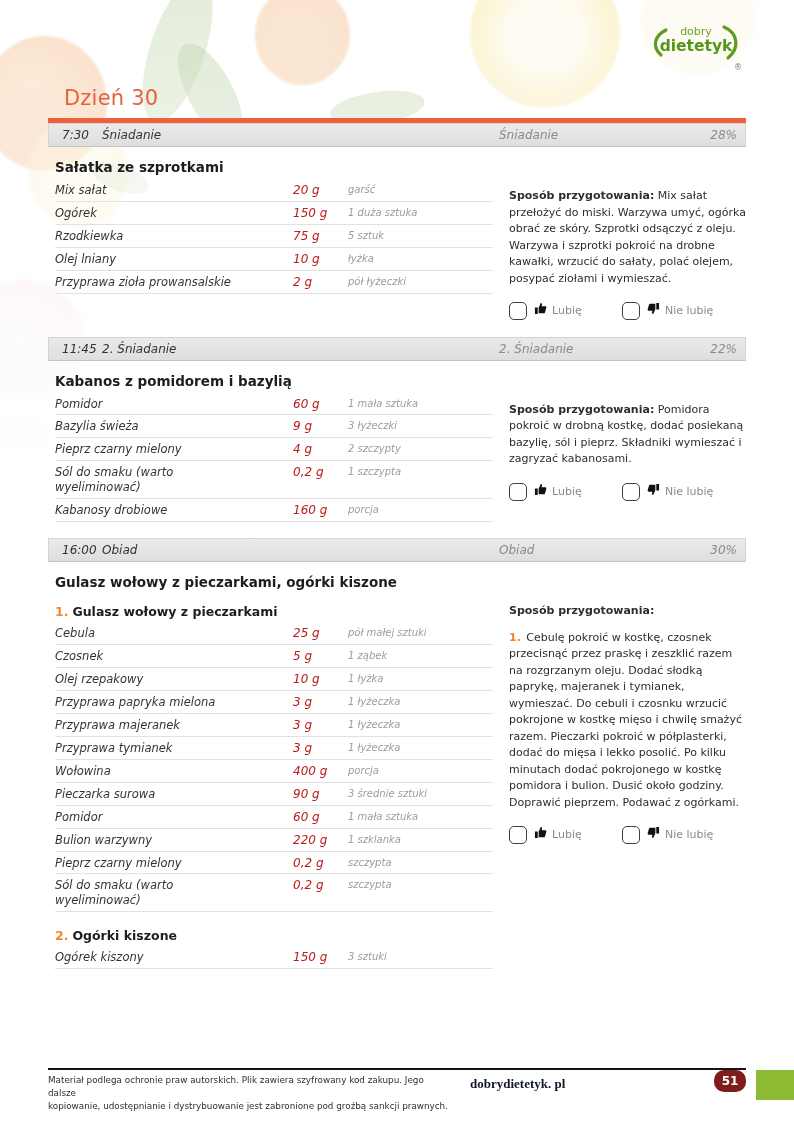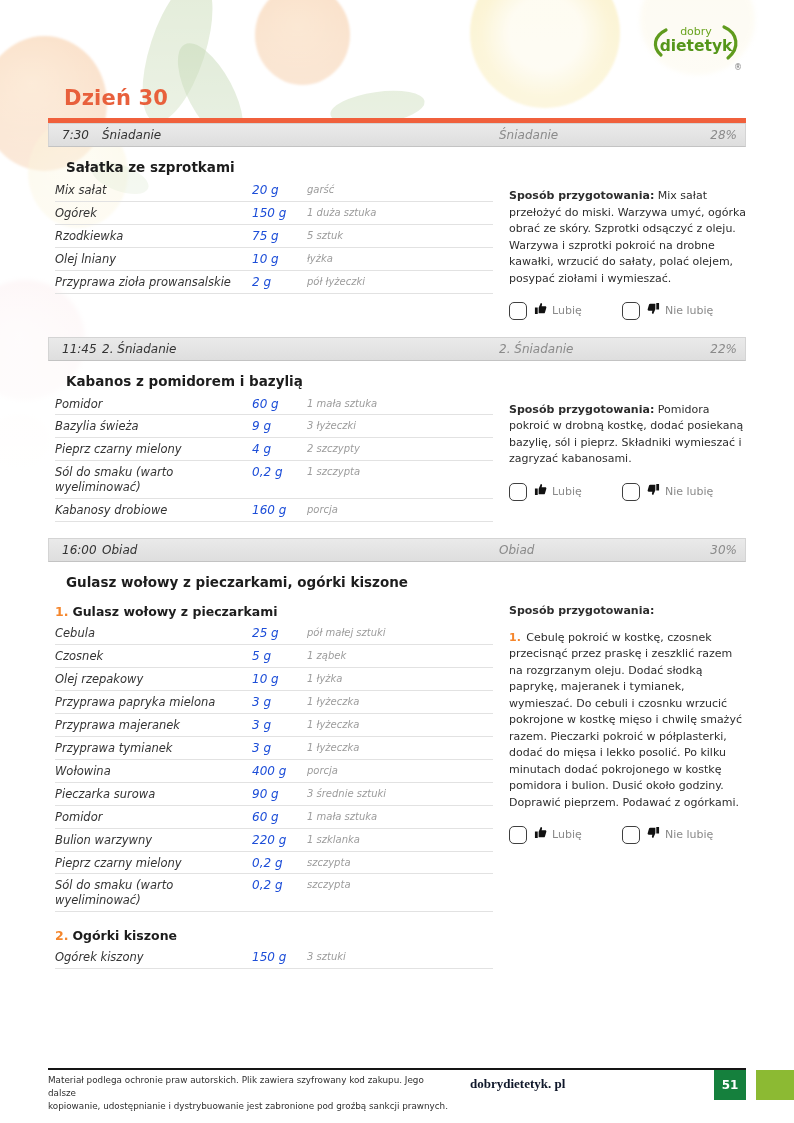--- a/index.html
+++ b/index.html
@@ -30,67 +30,67 @@
   .leaf-b { left:188px; top:38px; width:45px; height:110px; transform:rotate(-28deg); background:#8cb36b; }
   .leaf-c { left:330px; top:92px; width:95px; height:32px; transform:rotate(-8deg); opacity:.55; }
   .leaf-d { left:90px; top:165px; width:60px; height:26px; transform:rotate(20deg); opacity:.35; }
   .bg-fade { position:absolute; left:0; top:0; width:794px; height:480px; border-radius:0 !important;
     background:linear-gradient(180deg, rgba(255,255,255,.45) 0%, rgba(255,255,255,.62) 30%, rgba(255,255,255,.85) 62%, #fff 100%); }
 
   
   .logo { position:absolute; top:20px; right:50px; width:96px; height:58px; }
 
   
-  .day-title { position:absolute; top:86px; left:64px; font-size:21px; font-weight:bold; color:#e8603c; letter-spacing:.2px; }
+  .day-title { position:absolute; top:86px; left:64px; font-size:21px; font-weight:normal; color:#e8603c; letter-spacing:.2px; }
 
   
   .content { position:absolute; top:118px; left:48px; width:698px; }
   .accent-bar { height:5px; background:#f0603c; }
 
   .meal-section { margin-top:0; }
   .meal-section + .meal-section { margin-top:16px; }
 
   .meal-header { display:flex; align-items:center; height:24px;
     background:linear-gradient(#eaeaea,#dedede); border:1px solid #d4d4d4; border-bottom:1px solid #c3c3c3; font-size:12px;font-style:italic; }
   .mh-time { padding-left:13px; width:53px; color:#333; }
   .mh-name { flex:1; color:#333; }
   .mh-label { width:200px; color:#8a8a8a; }
   .mh-percent { width:46px; padding-right:8px; text-align:right; color:#8a8a8a; }
 
-  .dish-title { font-size:13.5px; font-weight:bold; color:#1d1d1d; margin:12px 0 4px 18px; }
+  .dish-title { font-size:13.5px; font-weight:bold; color:#1d1d1d; margin:12px 0 4px 7px; }
 
   .meal-body { display:flex; align-items:flex-start; padding-left:7px; }
   .col-left { width:438px; }
   .col-right { width:237px; margin-left:16px; font-size:11px; color:#2d2d2d; line-height:1.5; padding-top:9px; }
 
   .group-title { font-size:12.5px; font-weight:bold; color:#1d1d1d; margin:10px 0 3px 0; }
   .group-title .group-num { color:#f5862c; margin-right:4px; }
 
   .ing-row { display:flex; align-items:flex-start; border-bottom:1px solid #e2e2e2; padding:4px 0 3px 0;font-style:italic; }
   .ing-name { width:197px; font-size:11.5px; color:#333; line-height:1.3; }
-  .ing-amount { width:55px; font-size:12px; color:#1d4ed8; }
+  .ing-amount { width:55px; font-size:12px; color:#b91c1c;margin-left:41px; }
   .ing-measure { flex:1; font-size:10px; color:#9c9c9c; padding-top:1px; }
 
   .prep-lead { font-weight:bold; }
   .prep-step { margin-top:10px; }
   .step-num { color:#f5862c; font-weight:bold; margin-right:2px; }
 
   .like-row { display:flex; align-items:center; margin-top:15px; }
   .like-opt { display:flex; align-items:center; width:113px; }
   .checkbox { width:18px; height:18px; border:1.5px solid #3f3f3f; border-radius:5px; background:#fff; flex:none; cursor:pointer; }
   .thumb { margin:0 5px 0 7px; flex:none; }
   .thumb-down svg { transform:rotate(180deg); }
   .like-label { font-size:11px; color:#8a8a8a; white-space:nowrap; }
 
   
   .footer-line { position:absolute; top:1068px; left:48px; width:698px; border-top:2px solid #151515; }
   .footer-text { position:absolute; top:1074px; left:48px; width:400px; font-size:8.8px; color:#2e2e2e; line-height:1.45; }
   .footer-site { position:absolute; top:1076px; left:470px; width:232px; text-align:left; font-size:13px; font-weight:bold; color:#0f172a;font-family:Liberation Serif, serif; }
-  .footer-page { position:absolute; top:1070px; left:714px; width:32px; height:30px; background:#15803d;
-    color:#fff; font-size:12px; font-weight:bold; display:flex; align-items:center; justify-content:center; }
+  .footer-page { position:absolute; top:1070px; left:714px; width:32px; height:22px; background:#7f1d1d;
+    color:#fff; font-size:12px; font-weight:bold; display:flex; align-items:center; justify-content:center;border-radius:10px; }
   .footer-green-bar { position:absolute; top:1070px; left:756px; width:38px; height:30px; background:#8cba33; }
 </style>
 </head>
 <body>
 
 <div class="page">
 
   <div class="bg-art">
     <div class="fruit-orange1"></div>
     <div class="leaf leaf-a"></div>

